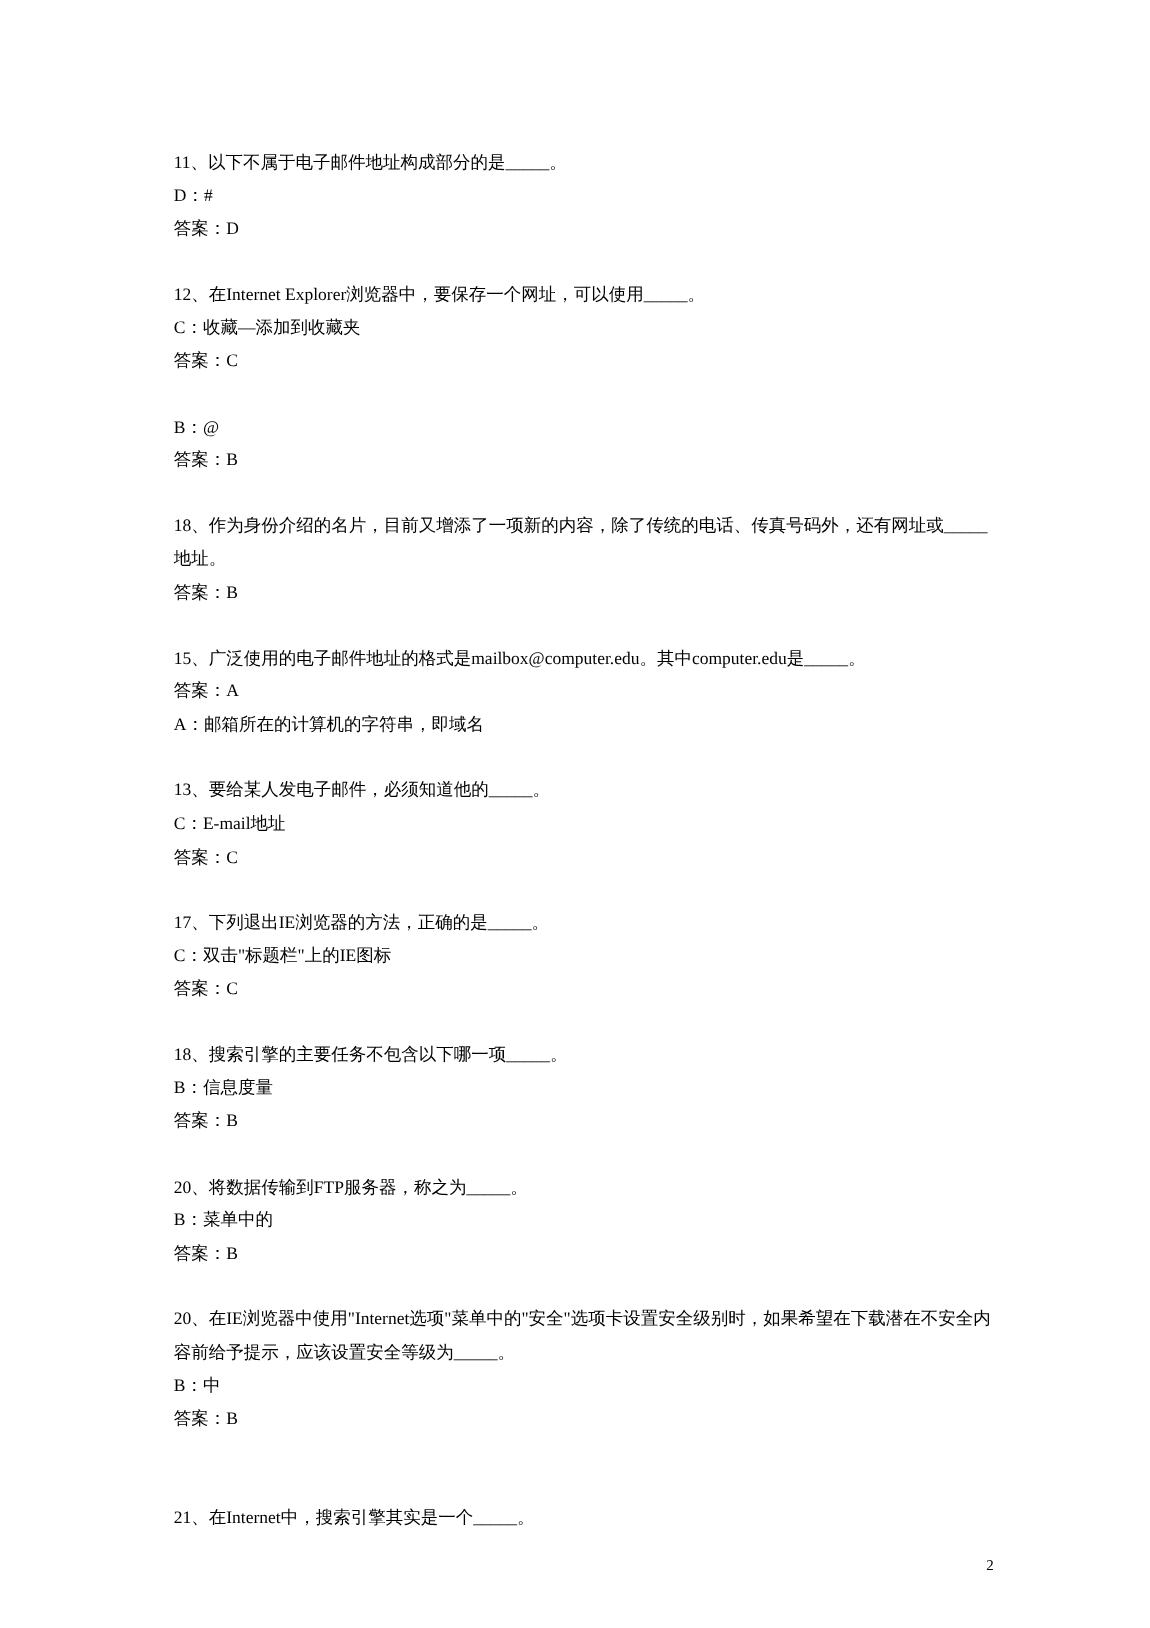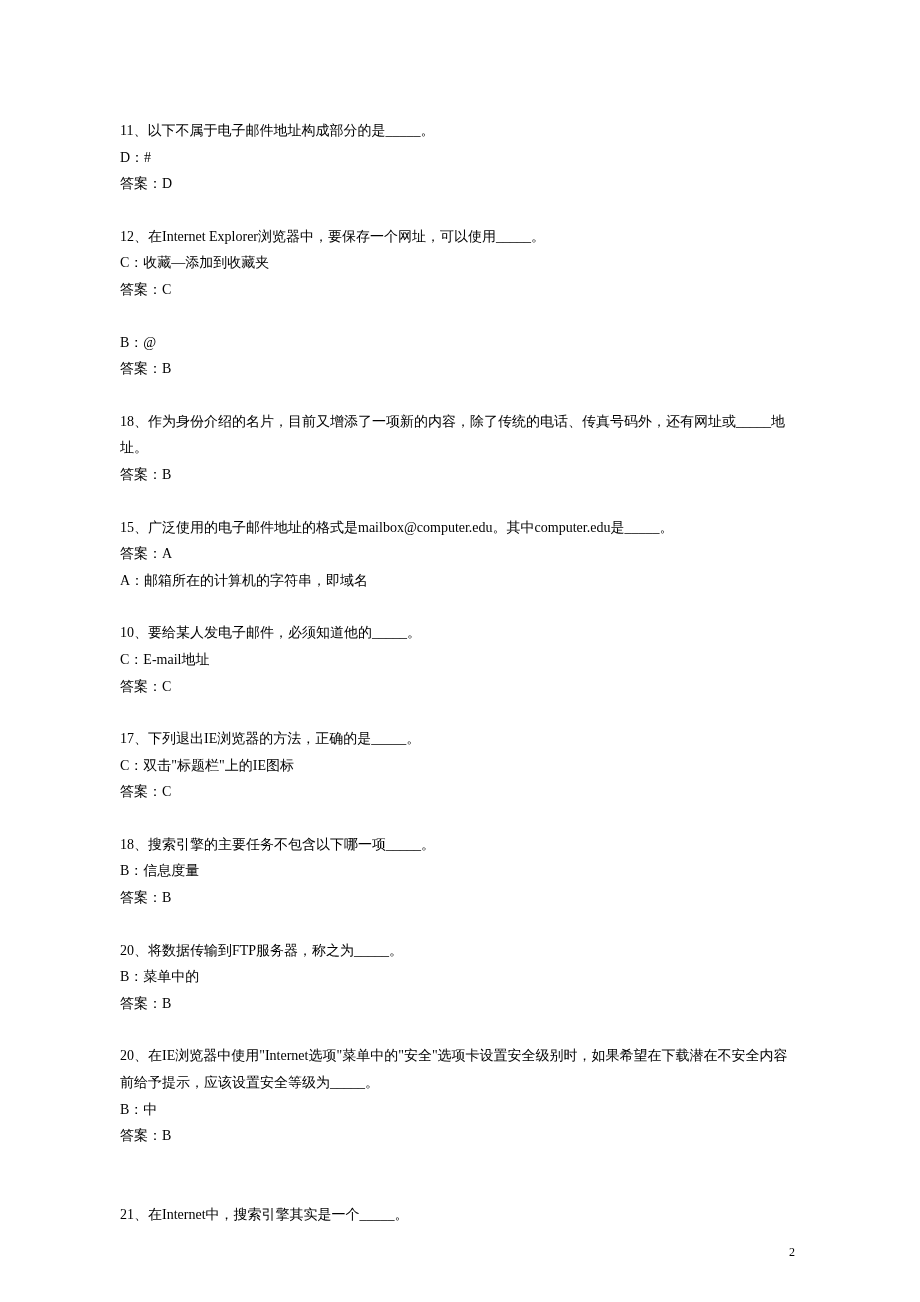--- a/index.html
+++ b/index.html
@@ -13,20 +13,21 @@
   }
   .page {
     width: 920px;
     min-height: 1302px;
     padding: 118px 120px 40px 120px;
     box-sizing: border-box;
     position: relative;
   }
   .question-block {
     margin-bottom: 26px;
+    margin-left: 19px;
   }
   .question-block.gap {
     margin-bottom: 52px;
   }
   .line {
     white-space: pre-wrap;
     word-break: break-all;
   }
   .page-number {
     position: absolute;
@@ -62,21 +63,21 @@
     <div class="line">答案：B</div>
   </div>
 
   <div class="question-block">
     <div class="line">15、广泛使用的电子邮件地址的格式是mailbox@computer.edu。其中computer.edu是_____。</div>
     <div class="line">答案：A</div>
     <div class="line">A：邮箱所在的计算机的字符串，即域名</div>
   </div>
 
   <div class="question-block">
-    <div class="line">10、要给某人发电子邮件，必须知道他的_____。</div>
+    <div class="line">13、要给某人发电子邮件，必须知道他的_____。</div>
     <div class="line">C：E-mail地址</div>
     <div class="line">答案：C</div>
   </div>
 
   <div class="question-block">
     <div class="line">17、下列退出IE浏览器的方法，正确的是_____。</div>
     <div class="line">C：双击"标题栏"上的IE图标</div>
     <div class="line">答案：C</div>
   </div>
 

